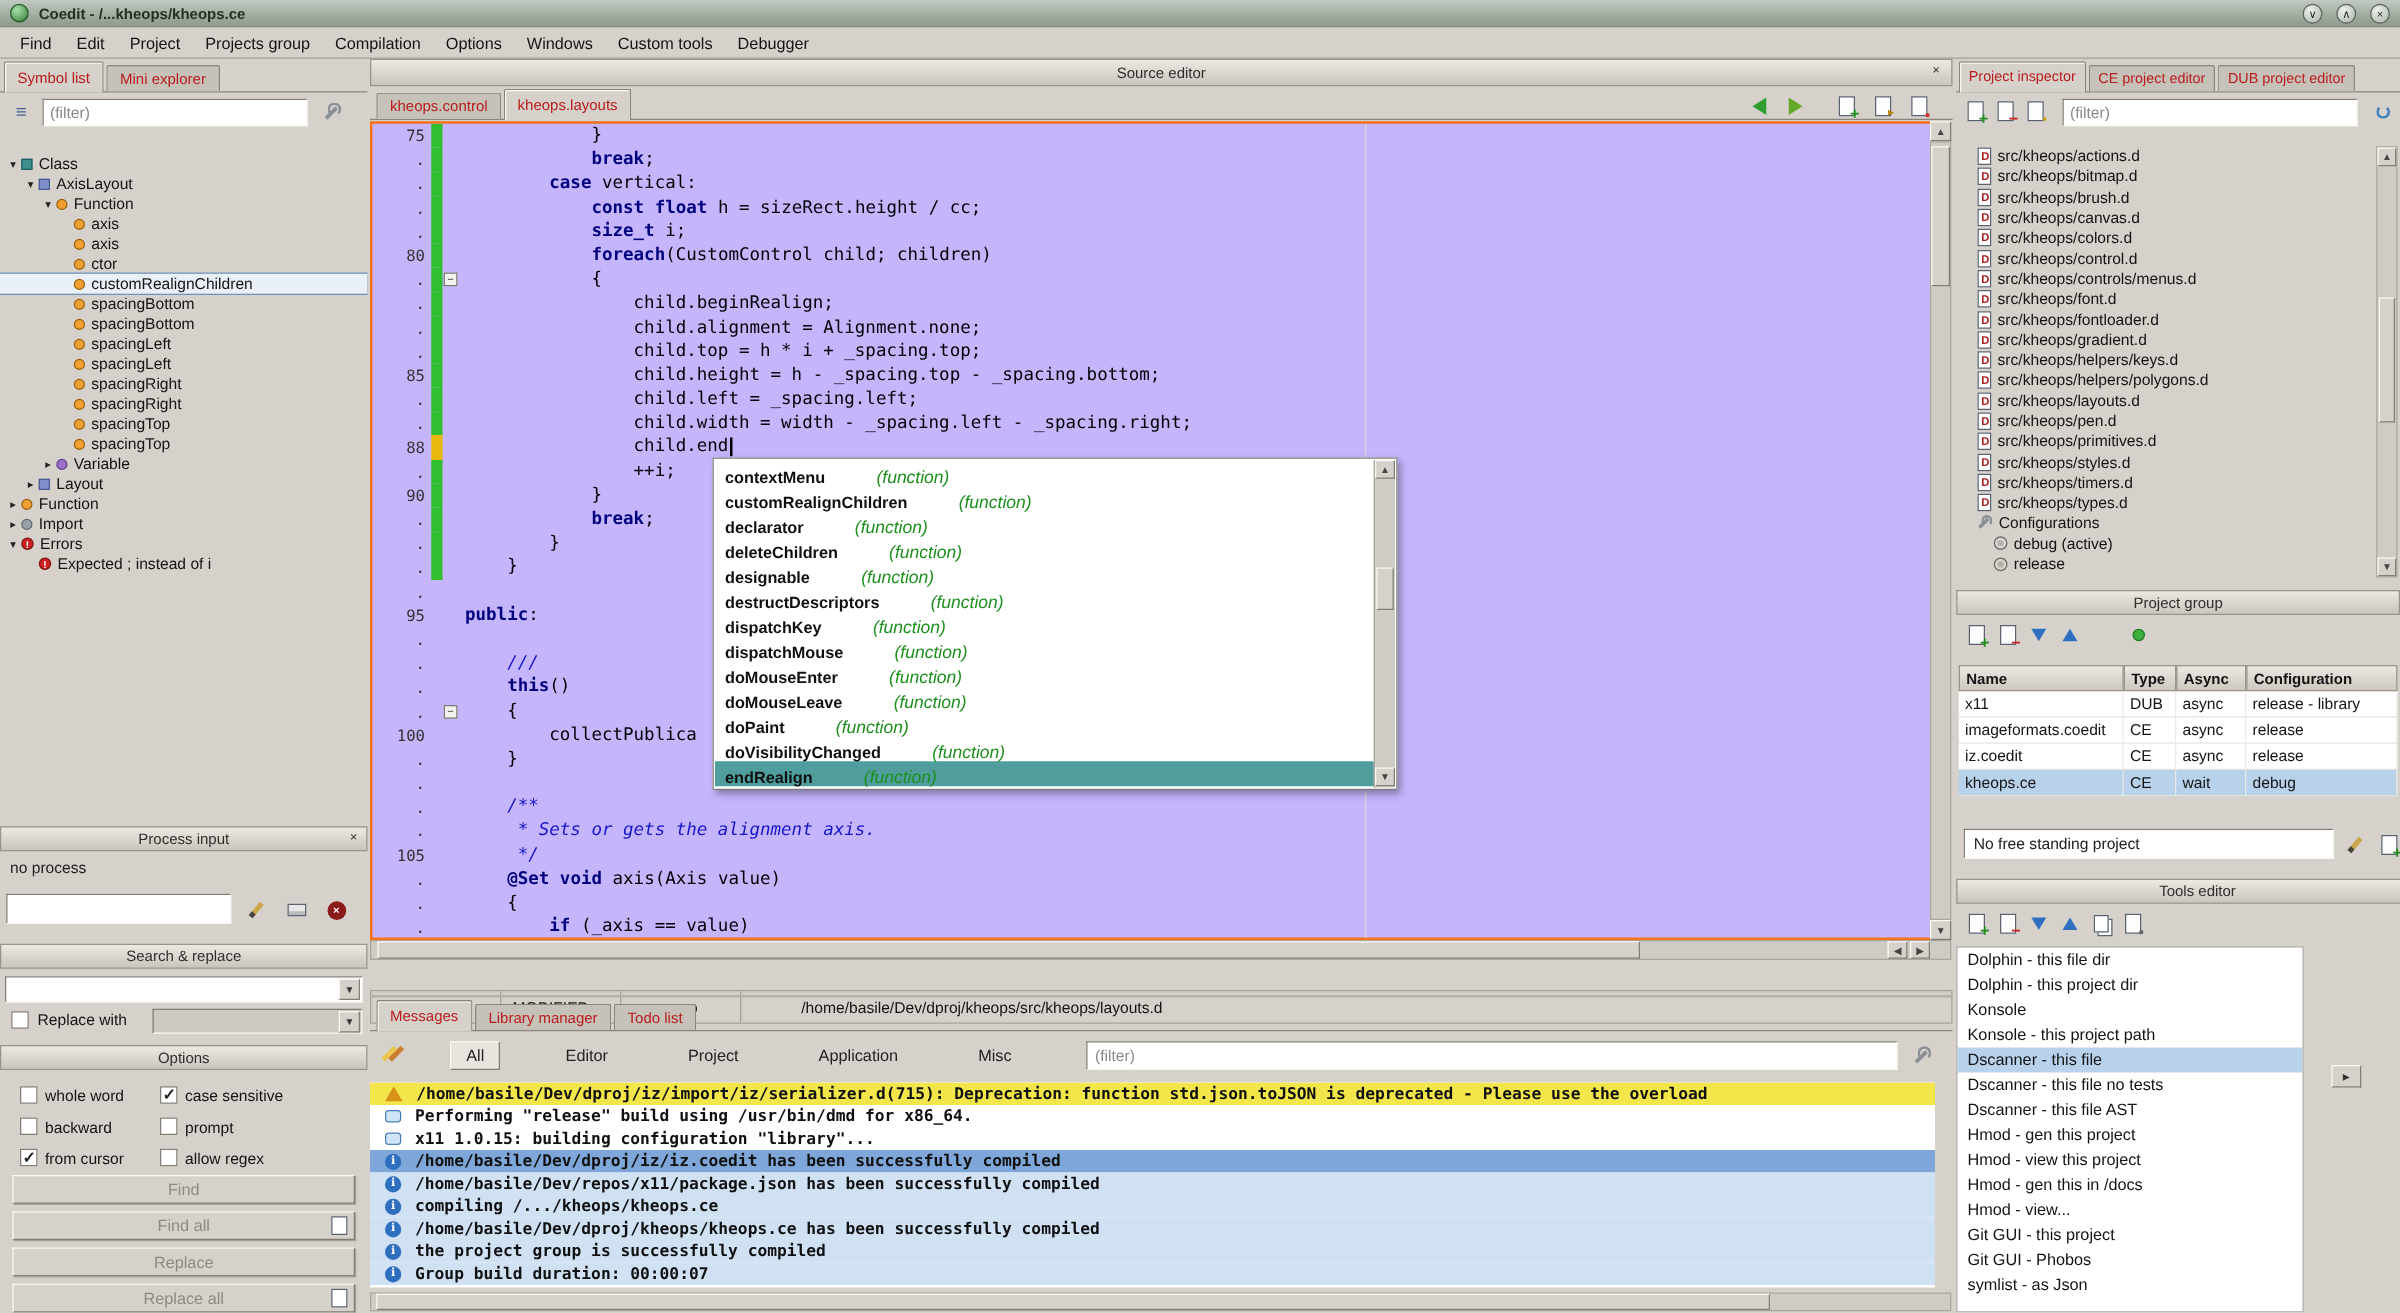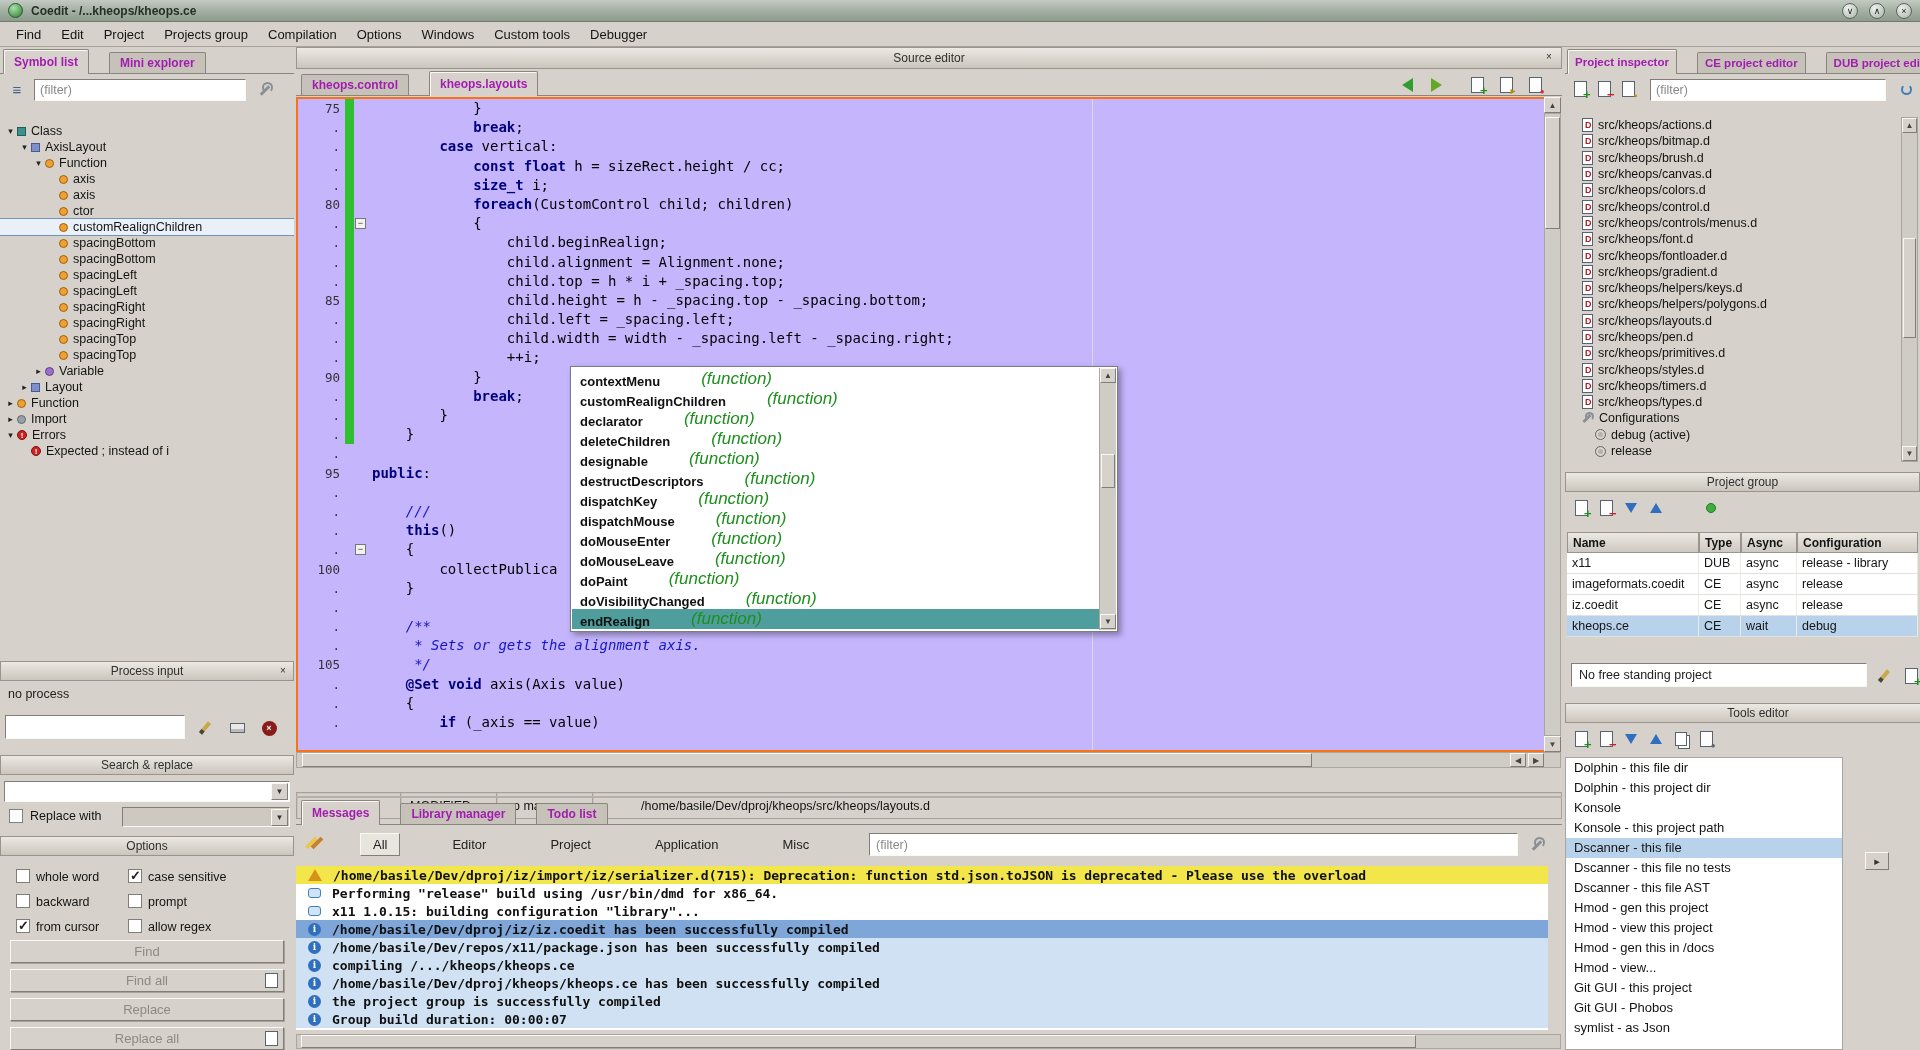--- a/index.html
+++ b/index.html
@@ -16,21 +16,21 @@
 #app-icon{width:15px;height:15px;border-radius:50%;background:radial-gradient(circle at 35% 30%,#a9e0a9,#2f7d35);border:1px solid #275a2b;flex:none;}
 #win-title{font-size:12px;font-weight:bold;color:#243024;}
 #win-btns{margin-left:auto;display:flex;gap:11px;}
 .win-btn{width:16px;height:16px;border-radius:50%;background:radial-gradient(circle at 35% 30%,#eef1ee,#a8b2a8);border:1px solid #5c665c;font-size:9px;line-height:14px;text-align:center;color:#222;}
 #menubar{position:absolute;left:0;top:22px;width:1920px;height:25px;background:#d6d2cb;border-bottom:1px solid #a6a29a;display:flex;align-items:center;padding-left:6px;}
 .menu-item{padding:3px 10px;}
 
 
 .dock-header{background:linear-gradient(#ece9e2,#cac6be);border:1px solid #99948c;display:flex;align-items:center;justify-content:center;font-size:12px;color:#2f2f2f;position:absolute;}
 .tabbar{display:flex;align-items:flex-end;border-bottom:1px solid #8a867e;position:absolute;}
-.tab{height:21px;line-height:20px;padding:0 10px;font-size:12px;background:#c6c2ba;border:1px solid #8a867e;border-bottom:none;border-radius:2px 2px 0 0;margin-right:20px;color:#a21caf;white-space:nowrap;font-weight:bold;}
+.tab{height:21px;line-height:20px;padding:0 10px;font-size:12px;background:#c6c2ba;border:1px solid #8a867e;border-bottom:none;border-radius:2px 2px 0 0;margin-right:2px;color:#b91c1c;white-space:nowrap;}
 .tab.active{height:25px;line-height:24px;background:#d6d2cb;margin-bottom:-1px;box-shadow:inset 1px 1px 0 #faf8f2;}
 .tool-btn{width:22px;height:22px;display:flex;align-items:center;justify-content:center;flex:none;}
 .cb{width:14px;height:14px;background:#fff;border:1px solid #827e76;position:relative;flex:none;}
 .cb.checked::after{content:"✓";position:absolute;left:1px;top:-2px;font-size:13px;font-weight:bold;color:#222;}
 .btn{position:absolute;display:flex;align-items:center;justify-content:center;font-size:13px;color:#8d8983;background:#d6d2cb;border:1px solid;border-color:#faf8f2 #827e76 #827e76 #faf8f2;box-shadow:1px 1px 0 #a7a39b;}
 .sb-track{background:#cfccc5;border:1px solid #aaa69e;position:absolute;}
 .sb-thumb{position:absolute;background:#d6d2cb;border:1px solid;border-color:#faf8f2 #827e76 #827e76 #faf8f2;}
 .sb-btn{position:absolute;background:#d6d2cb;border:1px solid;border-color:#faf8f2 #827e76 #827e76 #faf8f2;font-size:8px;color:#444;display:flex;align-items:center;justify-content:center;}
 .combo-arrow{position:absolute;right:1px;top:1px;width:17px;height:17px;background:#d6d2cb;border:1px solid;border-color:#faf8f2 #827e76 #827e76 #faf8f2;font-size:8px;display:flex;align-items:center;justify-content:center;color:#333;}
 
@@ -128,21 +128,21 @@
 #ed-hscroll{position:absolute;left:0;top:705px;width:1265px;height:16px;}
 #ed-status{position:absolute;left:0;top:721px;width:1266px;height:27px;background:#d6d2cb;border:1px solid #a6a29a;display:flex;align-items:stretch;margin-top:24px;}
 .st-seg{border-right:1px solid #a6a29a;box-shadow:inset 1px 1px 0 #c9c5bd;display:flex;align-items:center;padding:0 9px;font-size:12.5px;white-space:nowrap;}
 
 
 #completion{position:absolute;left:570px;top:366px;width:548px;height:266px;background:#fff;border:1px solid #7c7c7c;box-shadow:3px 3px 6px rgba(0,0,0,.35);z-index:50;}
 #cmp-list{position:absolute;left:1px;top:2px;width:528px;}
 .cmp-item{height:20px;display:flex;align-items:flex-end;padding-left:8px;white-space:nowrap;gap:34px;}
 .cmp-item.sel{background:#4f9d9d;}
 .cmp-name{font-weight:bold;font-size:13px;color:#101010;}
-.cmp-kind{color:#1d8f1d;font-style:italic;font-size:17px;margin-left:7px;}
+.cmp-kind{color:#1d8f1d;font-style:italic;font-size:14px;margin-left:7px;}
 #cmp-scroll{position:absolute;right:1px;top:1px;width:17px;height:262px;background:#cfccc5;border-left:1px solid #aaa69e;}
 
 
 #messages{position:absolute;left:296px;top:796px;width:1266px;height:254px;border-top:2px solid #b5b1a9;}
 #msg-tabbar{left:0;top:2px;width:1266px;padding-left:5px;}
 #msg-clear{position:absolute;left:10px;top:34px;}
 #msg-filters{position:absolute;left:64px;top:35px;display:flex;align-items:center;}
 .msg-filter{padding:3px 12px;margin-right:40px;font-size:13px;color:#222;}
 .msg-filter.active{background:#e8e5de;border:1px solid;border-color:#faf8f2 #827e76 #827e76 #faf8f2;}
 #msg-filter-input{position:absolute;left:573px;top:35px;width:649px;height:23px;padding:2px 6px;}
@@ -507,20 +507,26 @@
           <span class="g-fold"></span>
           <span class="c-text"><span class="tok-p">                child.left = _spacing.left;</span></span>
         </div>
         <div class="code-row">
           <span class="g-num">.</span>
           <span class="g-bar chg"></span>
           <span class="g-fold"></span>
           <span class="c-text"><span class="tok-p">                child.width = width - _spacing.left - _spacing.right;</span></span>
         </div>
         <div class="code-row">
+          <span class="g-num">88</span>
+          <span class="g-bar cl"></span>
+          <span class="g-fold"></span>
+          <span class="c-text"><span class="tok-p">                child.end</span><span class="caret"></span></span>
+        </div>
+        <div class="code-row">
           <span class="g-num">.</span>
           <span class="g-bar chg"></span>
           <span class="g-fold"></span>
           <span class="c-text"><span class="tok-p">                ++i;</span></span>
         </div>
         <div class="code-row">
           <span class="g-num">90</span>
           <span class="g-bar chg"></span>
           <span class="g-fold"></span>
           <span class="c-text"><span class="tok-p">            }</span></span>

